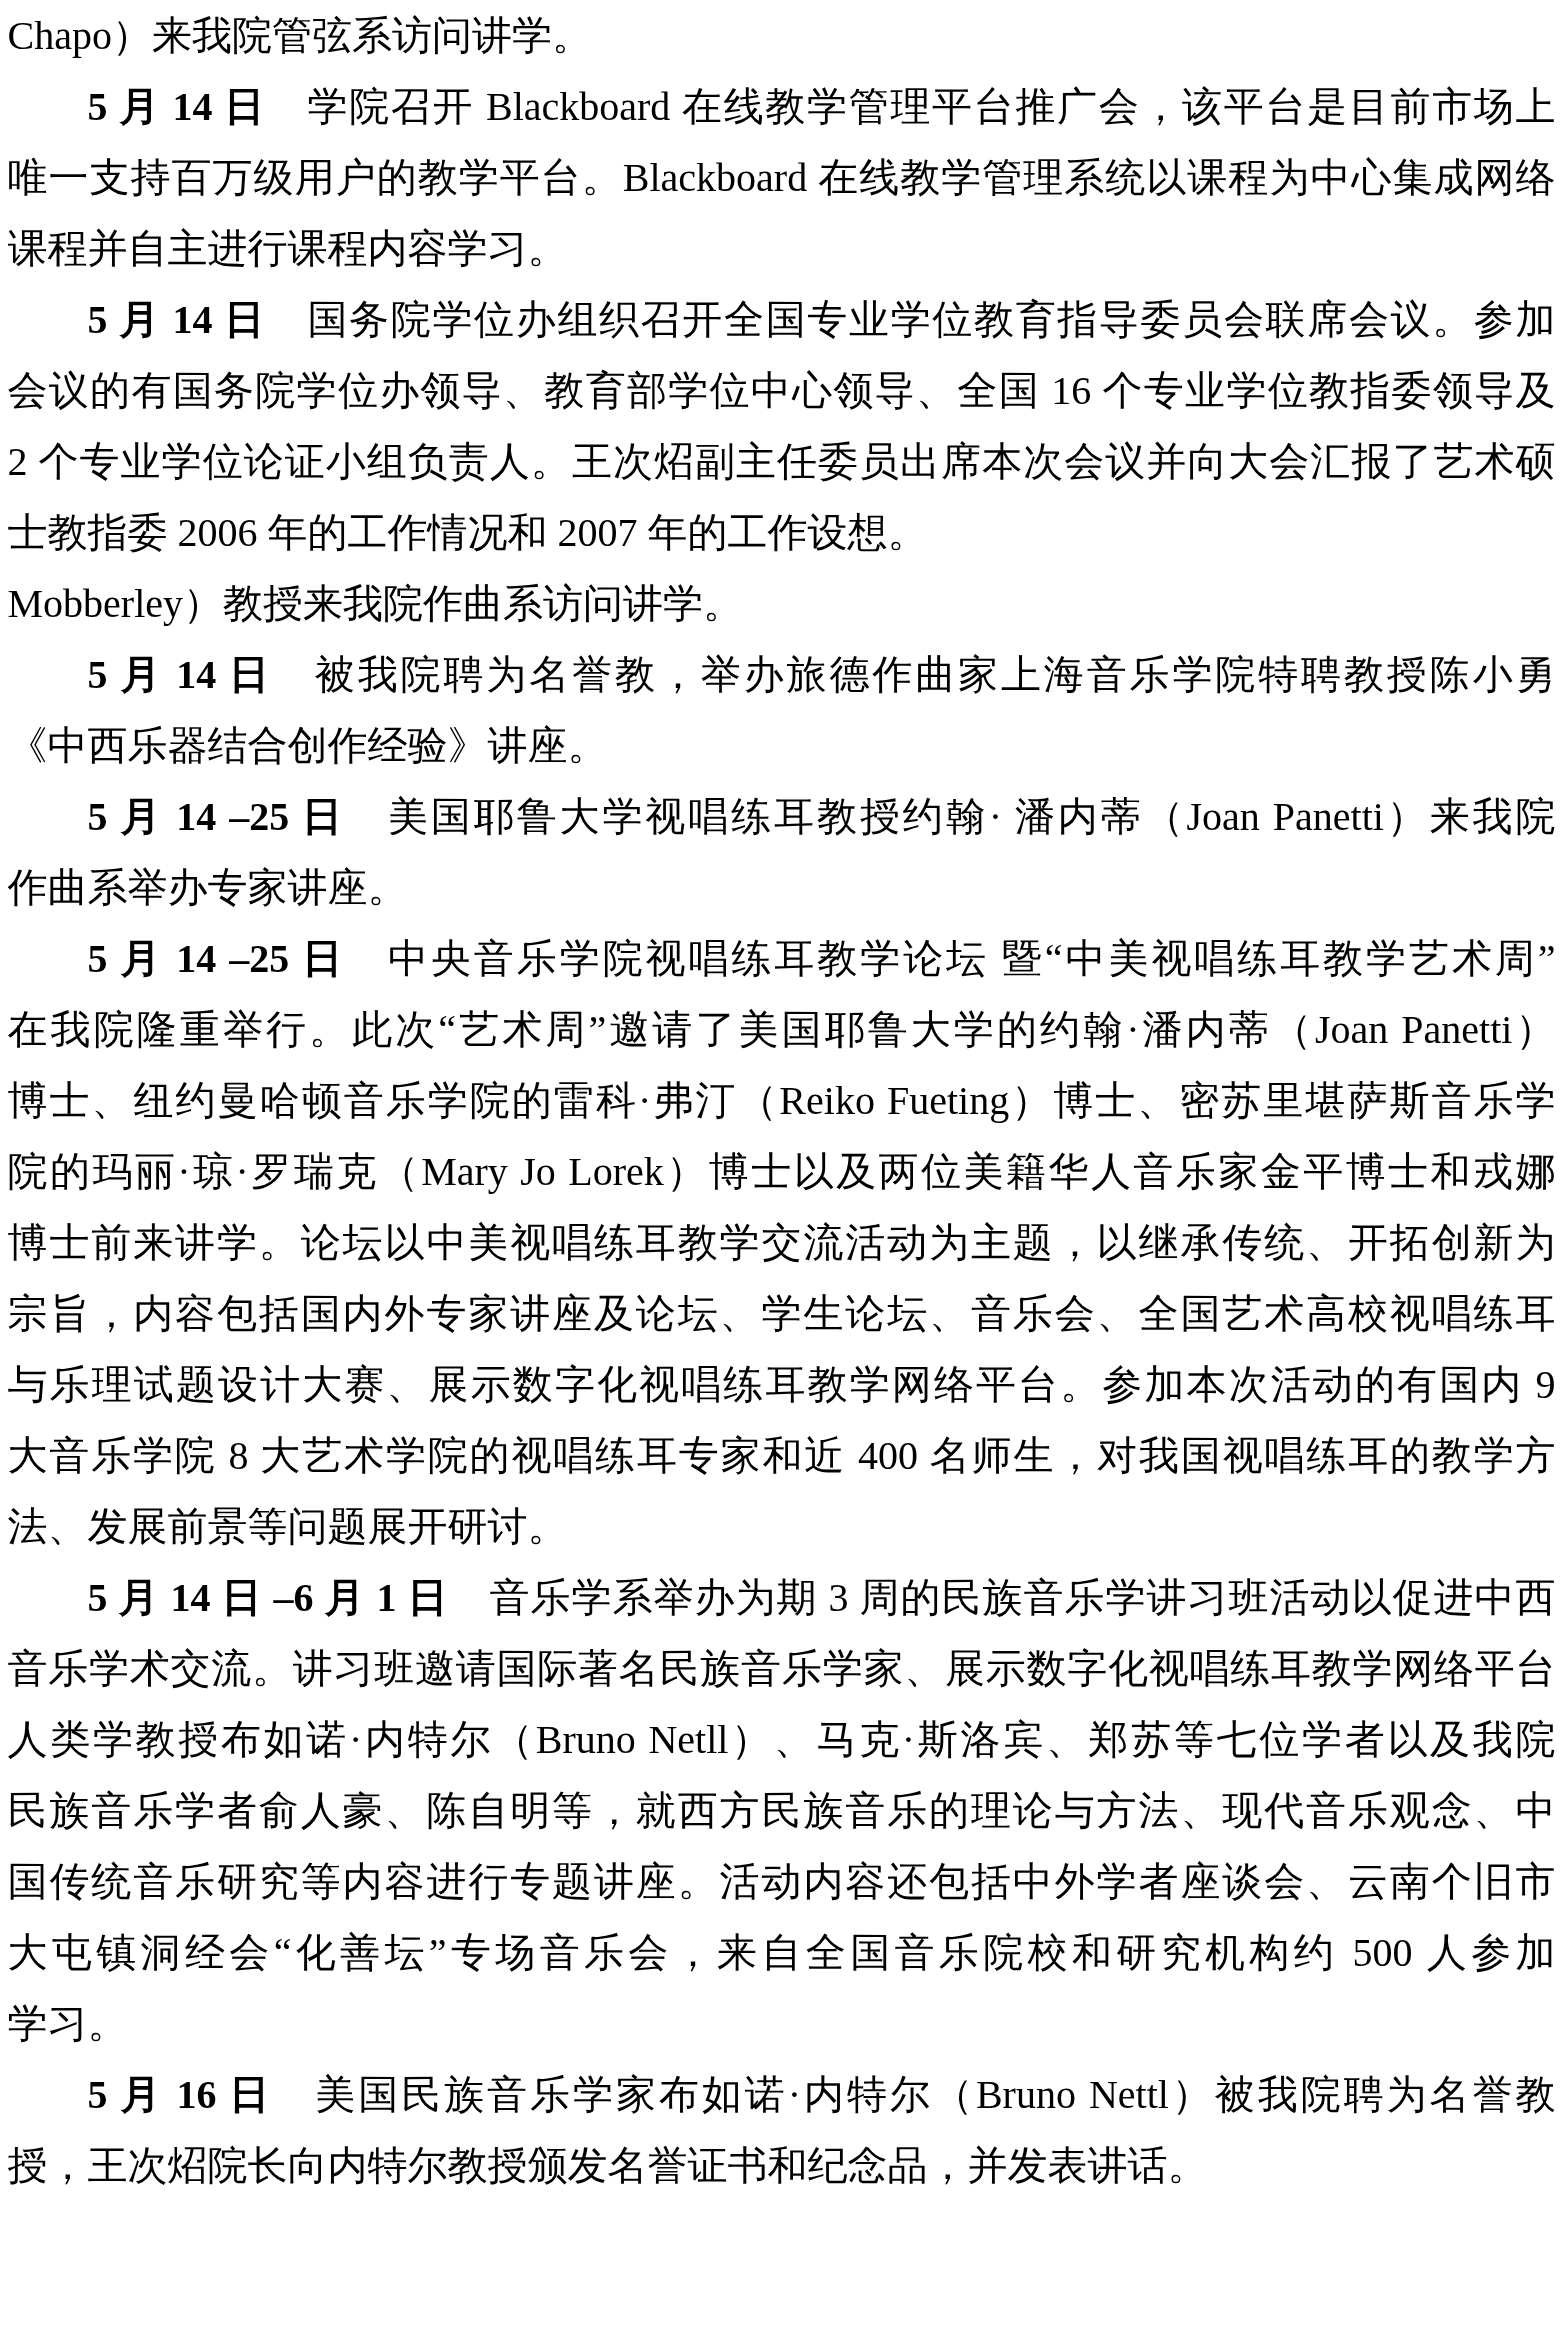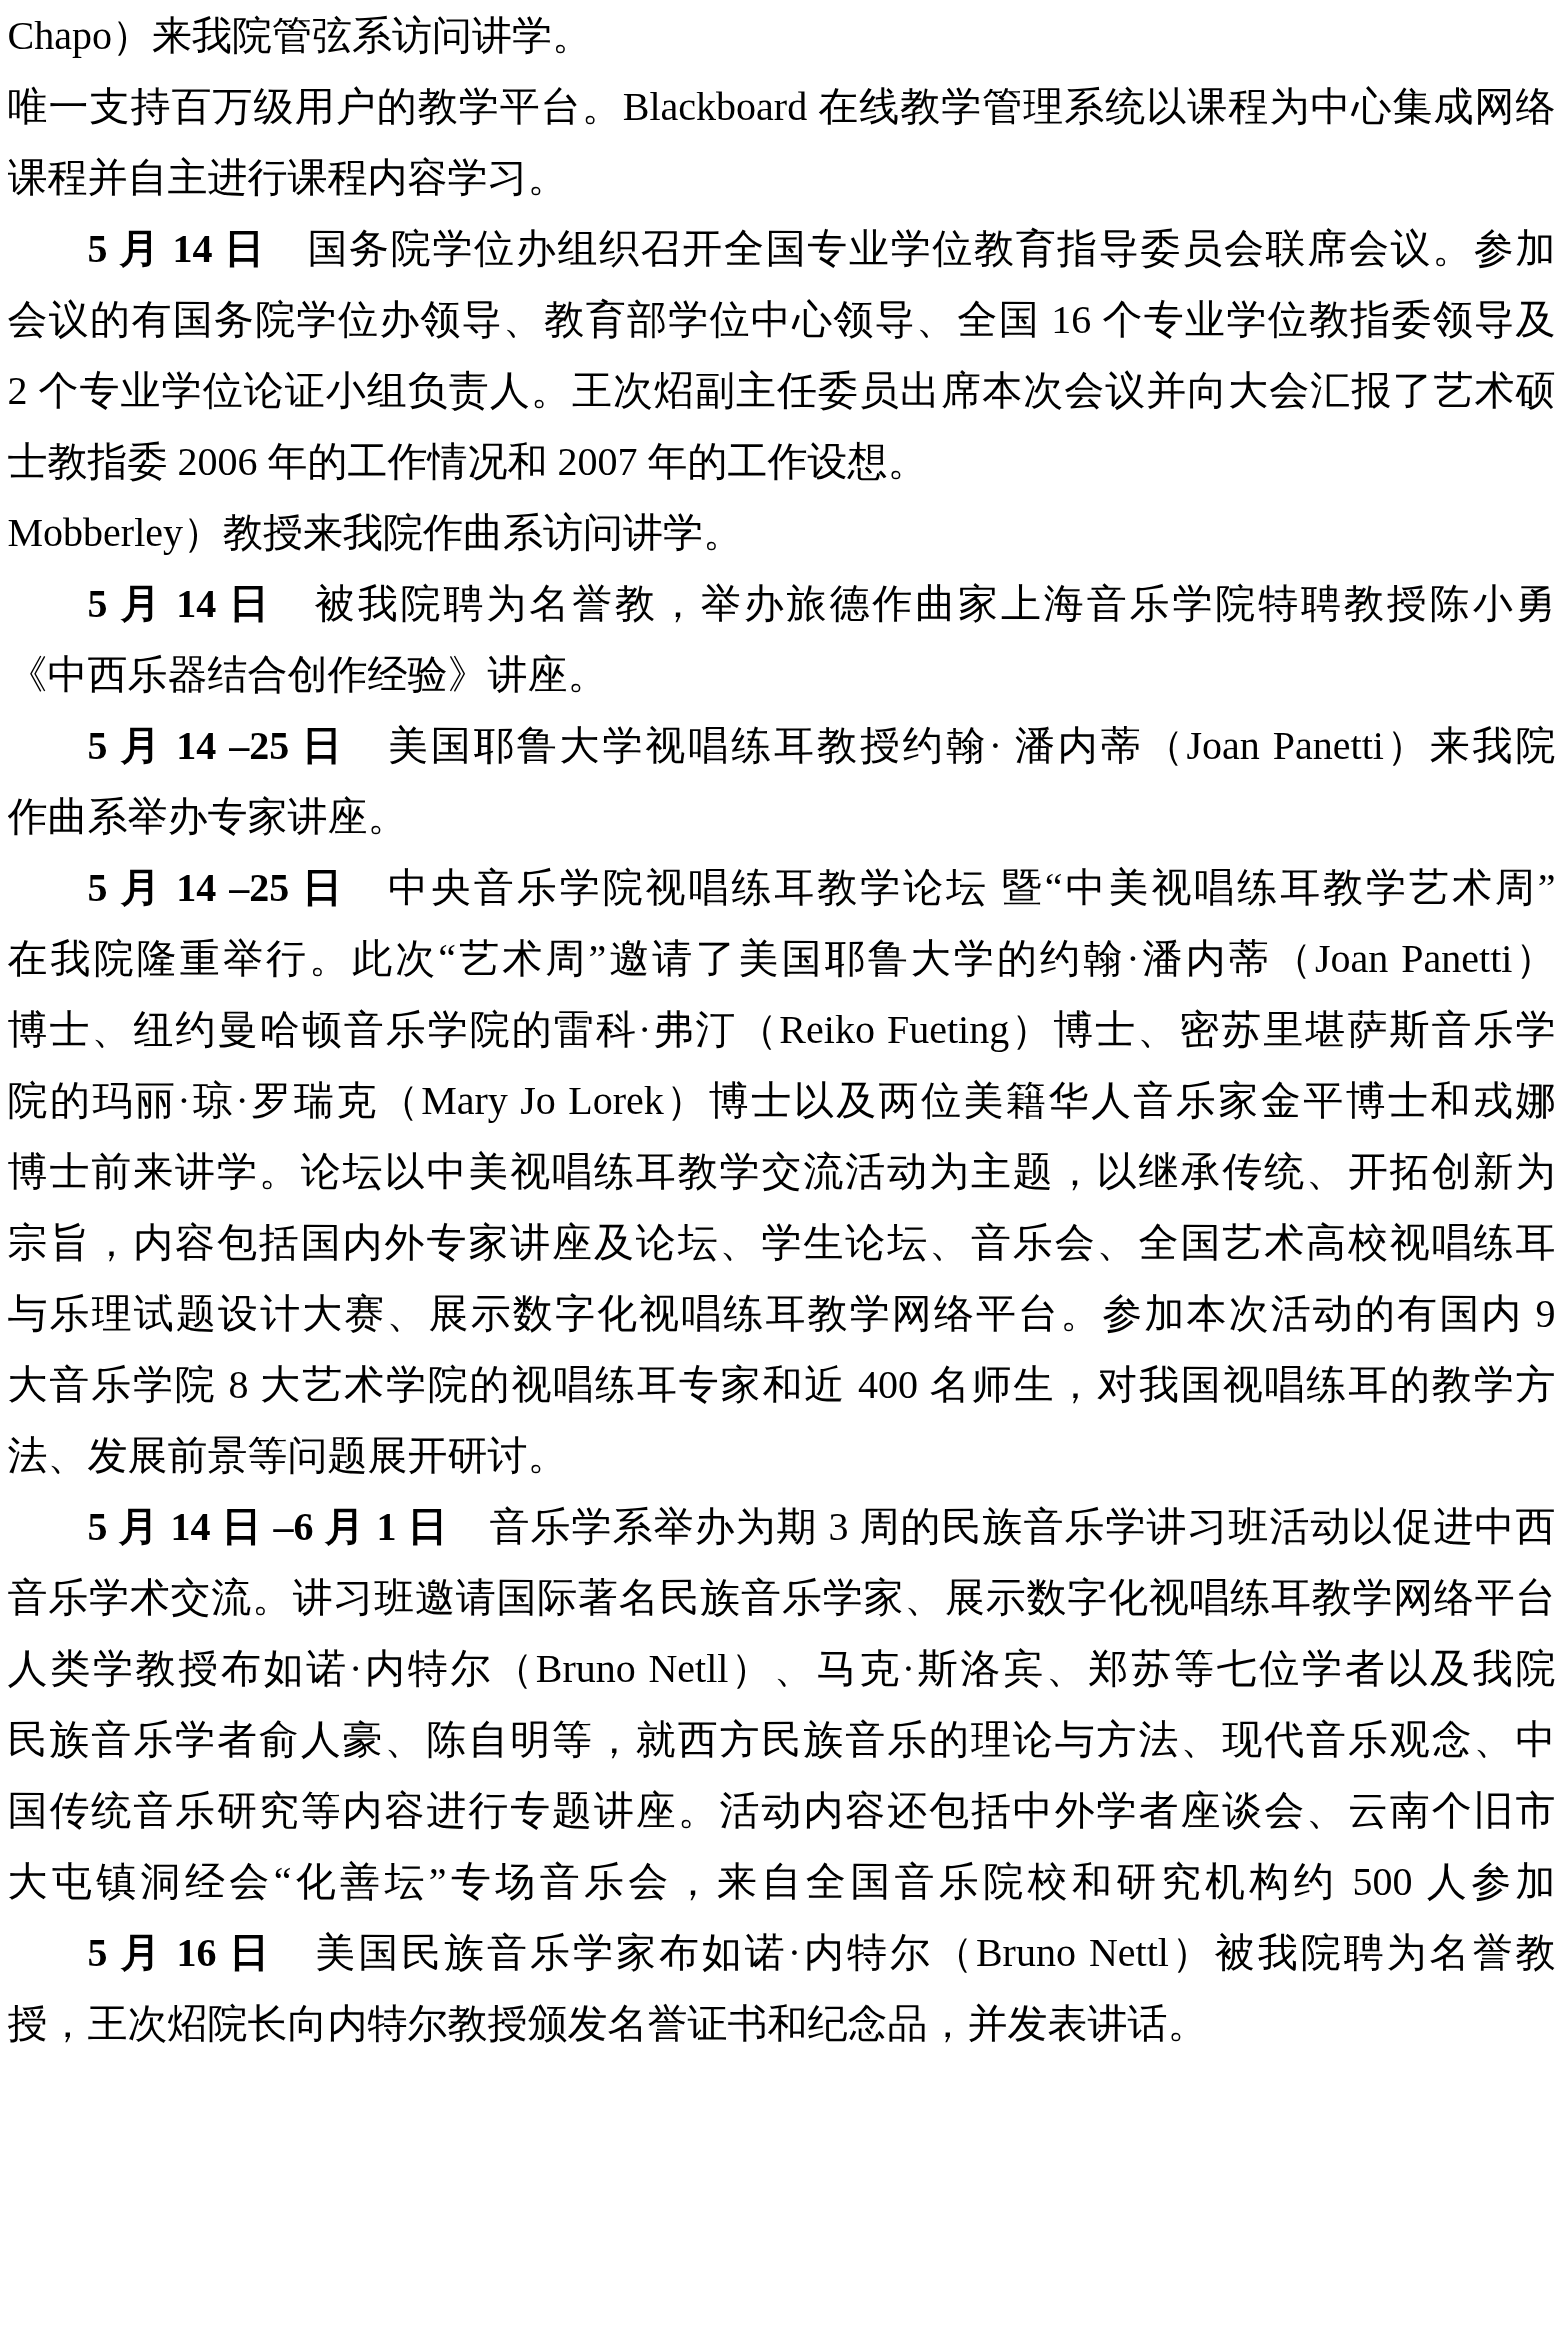--- a/index.html
+++ b/index.html
@@ -39,20 +39,21 @@
     font-weight: bold;
   }
 </style>
 </head>
 <body>
 
 <main class="page">
 
   <div class="line"><span class="t">Chapo）来我院管弦系访问讲学。</span></div>
 
+  <div class="line j i"><b class="date">5 月 14 日</b><span class="t">　学院召开 Blackboard 在线教学管理平台推广会，该平台是目前市场上</span></div>
   <div class="line j"><span class="t">唯一支持百万级用户的教学平台。Blackboard 在线教学管理系统以课程为中心集成网络</span></div>
   <div class="line"><span class="t">课程并自主进行课程内容学习。</span></div>
 
   <div class="line j i"><b class="date">5 月 14 日</b><span class="t">　国务院学位办组织召开全国专业学位教育指导委员会联席会议。参加</span></div>
   <div class="line j"><span class="t">会议的有国务院学位办领导、教育部学位中心领导、全国 16 个专业学位教指委领导及</span></div>
   <div class="line j"><span class="t">2 个专业学位论证小组负责人。王次炤副主任委员出席本次会议并向大会汇报了艺术硕</span></div>
   <div class="line"><span class="t">士教指委 2006 年的工作情况和 2007 年的工作设想。</span></div>
 
   <div class="line"><span class="t">Mobberley）教授来我院作曲系访问讲学。</span></div>
 
@@ -71,18 +72,19 @@
   <div class="line j"><span class="t">与乐理试题设计大赛、展示数字化视唱练耳教学网络平台。参加本次活动的有国内 9</span></div>
   <div class="line j"><span class="t">大音乐学院 8 大艺术学院的视唱练耳专家和近 400 名师生，对我国视唱练耳的教学方</span></div>
   <div class="line"><span class="t">法、发展前景等问题展开研讨。</span></div>
 
   <div class="line j i"><b class="date">5 月 14 日 –6 月 1 日</b><span class="t">　音乐学系举办为期 3 周的民族音乐学讲习班活动以促进中西</span></div>
   <div class="line j"><span class="t">音乐学术交流。讲习班邀请国际著名民族音乐学家、展示数字化视唱练耳教学网络平台</span></div>
   <div class="line j"><span class="t">人类学教授布如诺·内特尔（Bruno Netll）、马克·斯洛宾、郑苏等七位学者以及我院</span></div>
   <div class="line j"><span class="t">民族音乐学者俞人豪、陈自明等，就西方民族音乐的理论与方法、现代音乐观念、中</span></div>
   <div class="line j"><span class="t">国传统音乐研究等内容进行专题讲座。活动内容还包括中外学者座谈会、云南个旧市</span></div>
   <div class="line j"><span class="t">大屯镇洞经会“化善坛”专场音乐会，来自全国音乐院校和研究机构约 500 人参加</span></div>
+  <div class="line"><span class="t">学习。</span></div>
 
   <div class="line j i"><b class="date">5 月 16 日</b><span class="t">　美国民族音乐学家布如诺·内特尔（Bruno Nettl）被我院聘为名誉教</span></div>
   <div class="line"><span class="t">授，王次炤院长向内特尔教授颁发名誉证书和纪念品，并发表讲话。</span></div>
 
 </main>
 
 
 </body></html>

